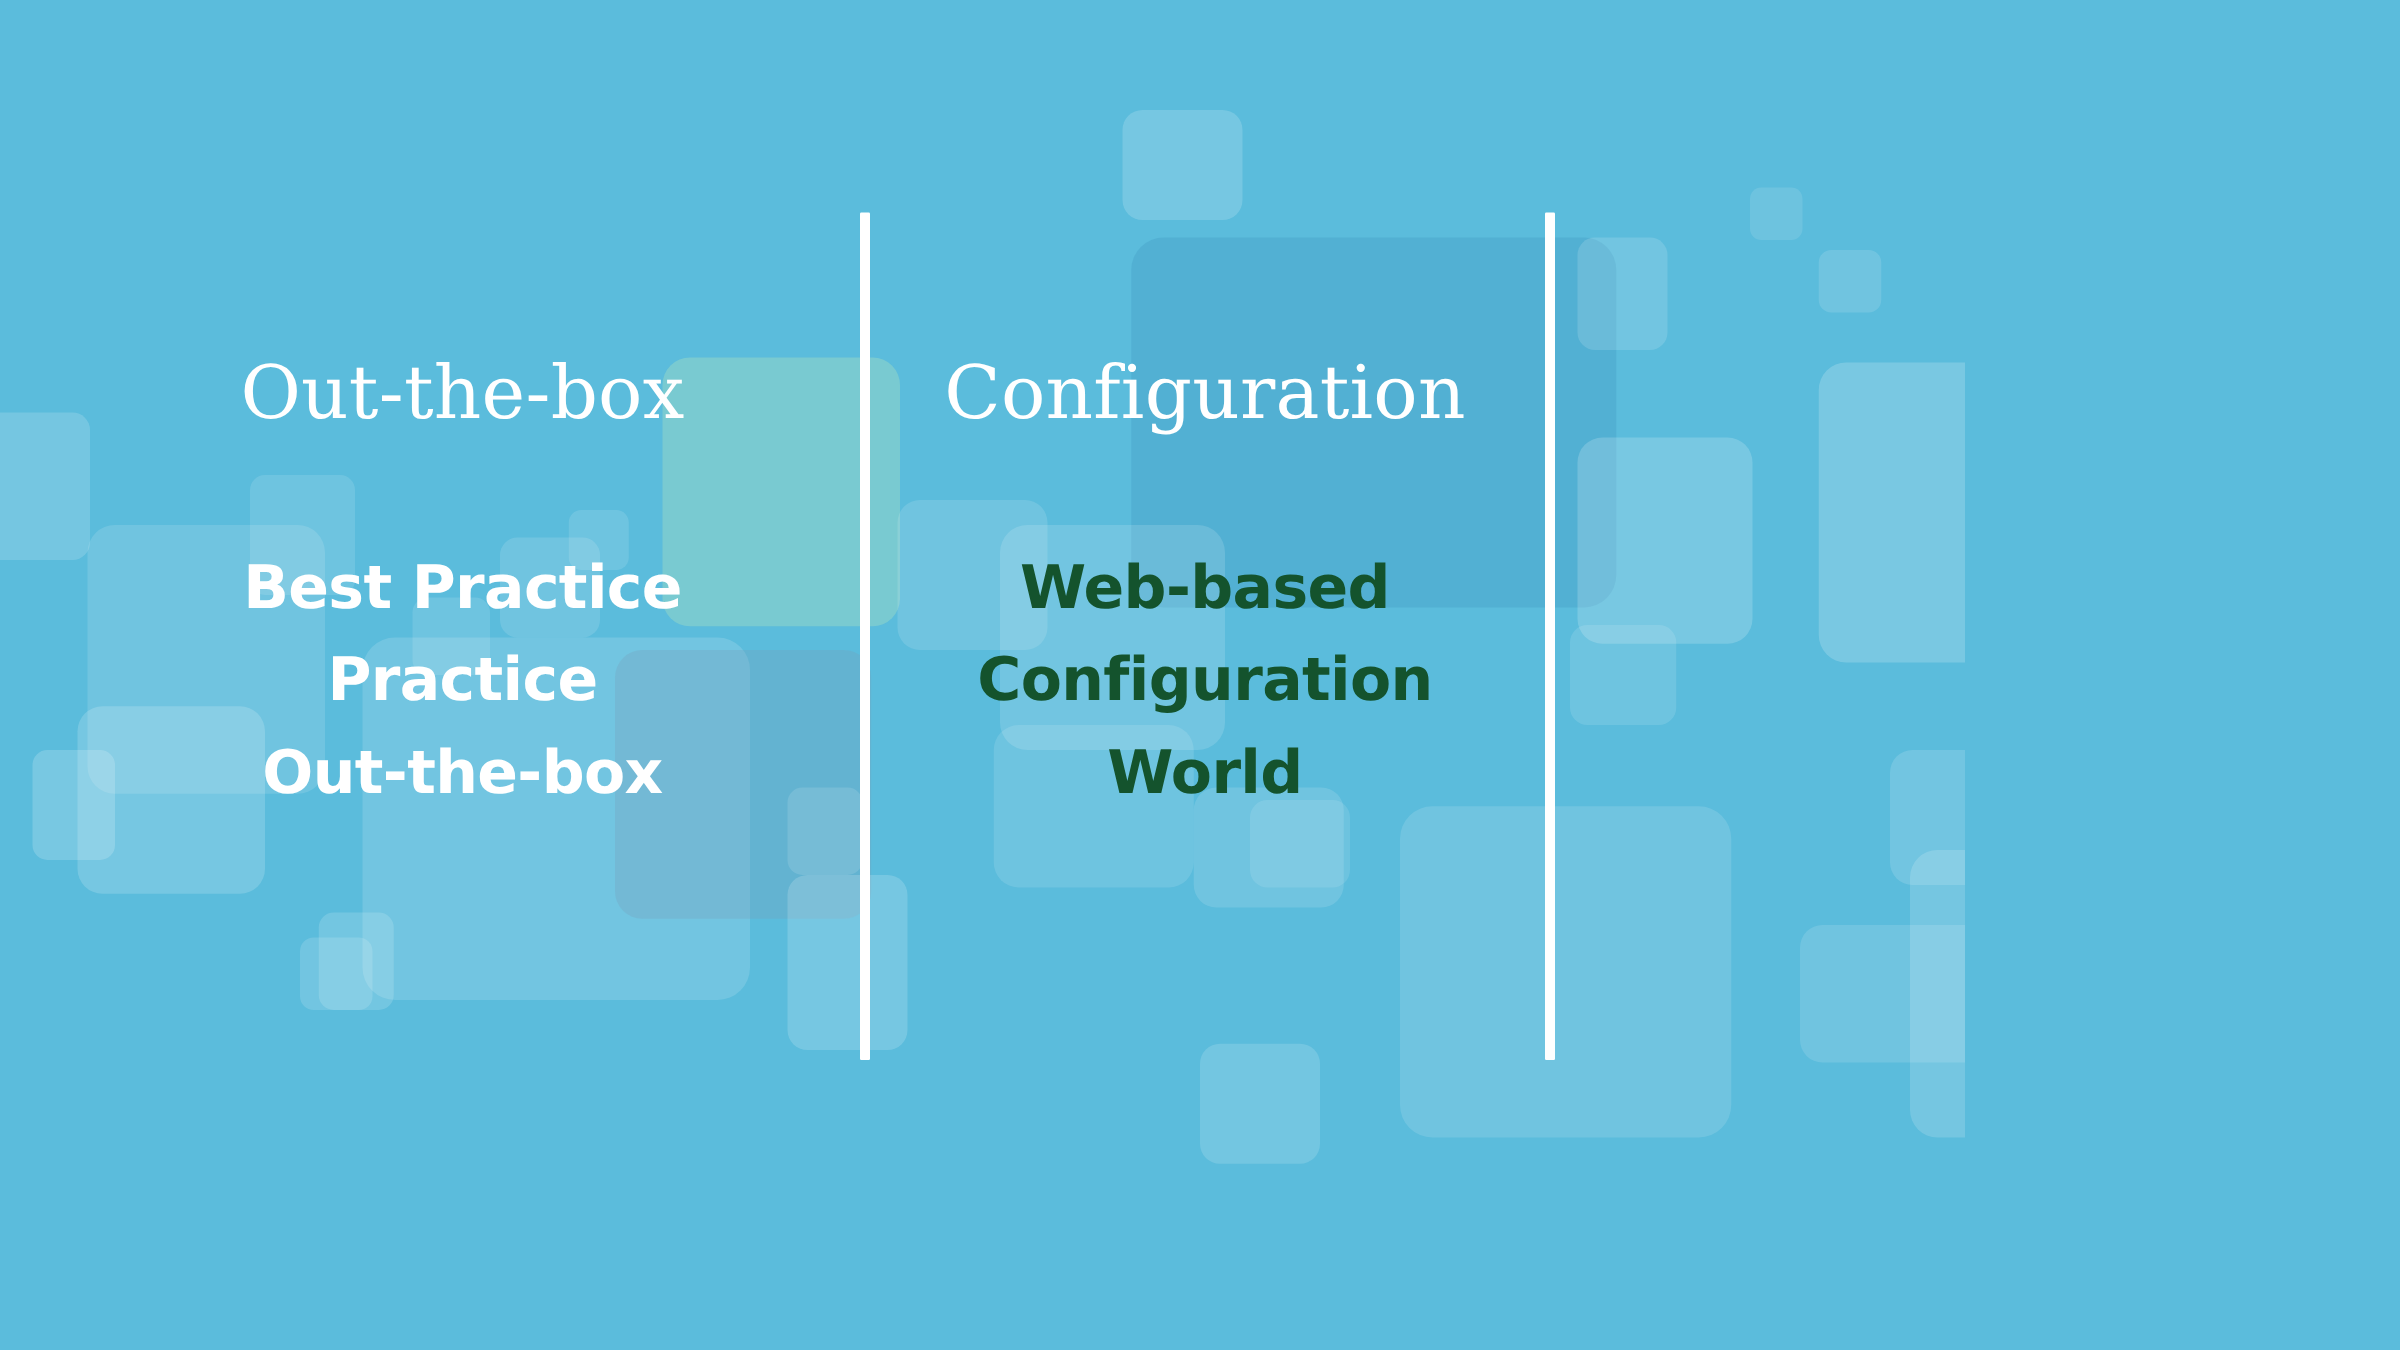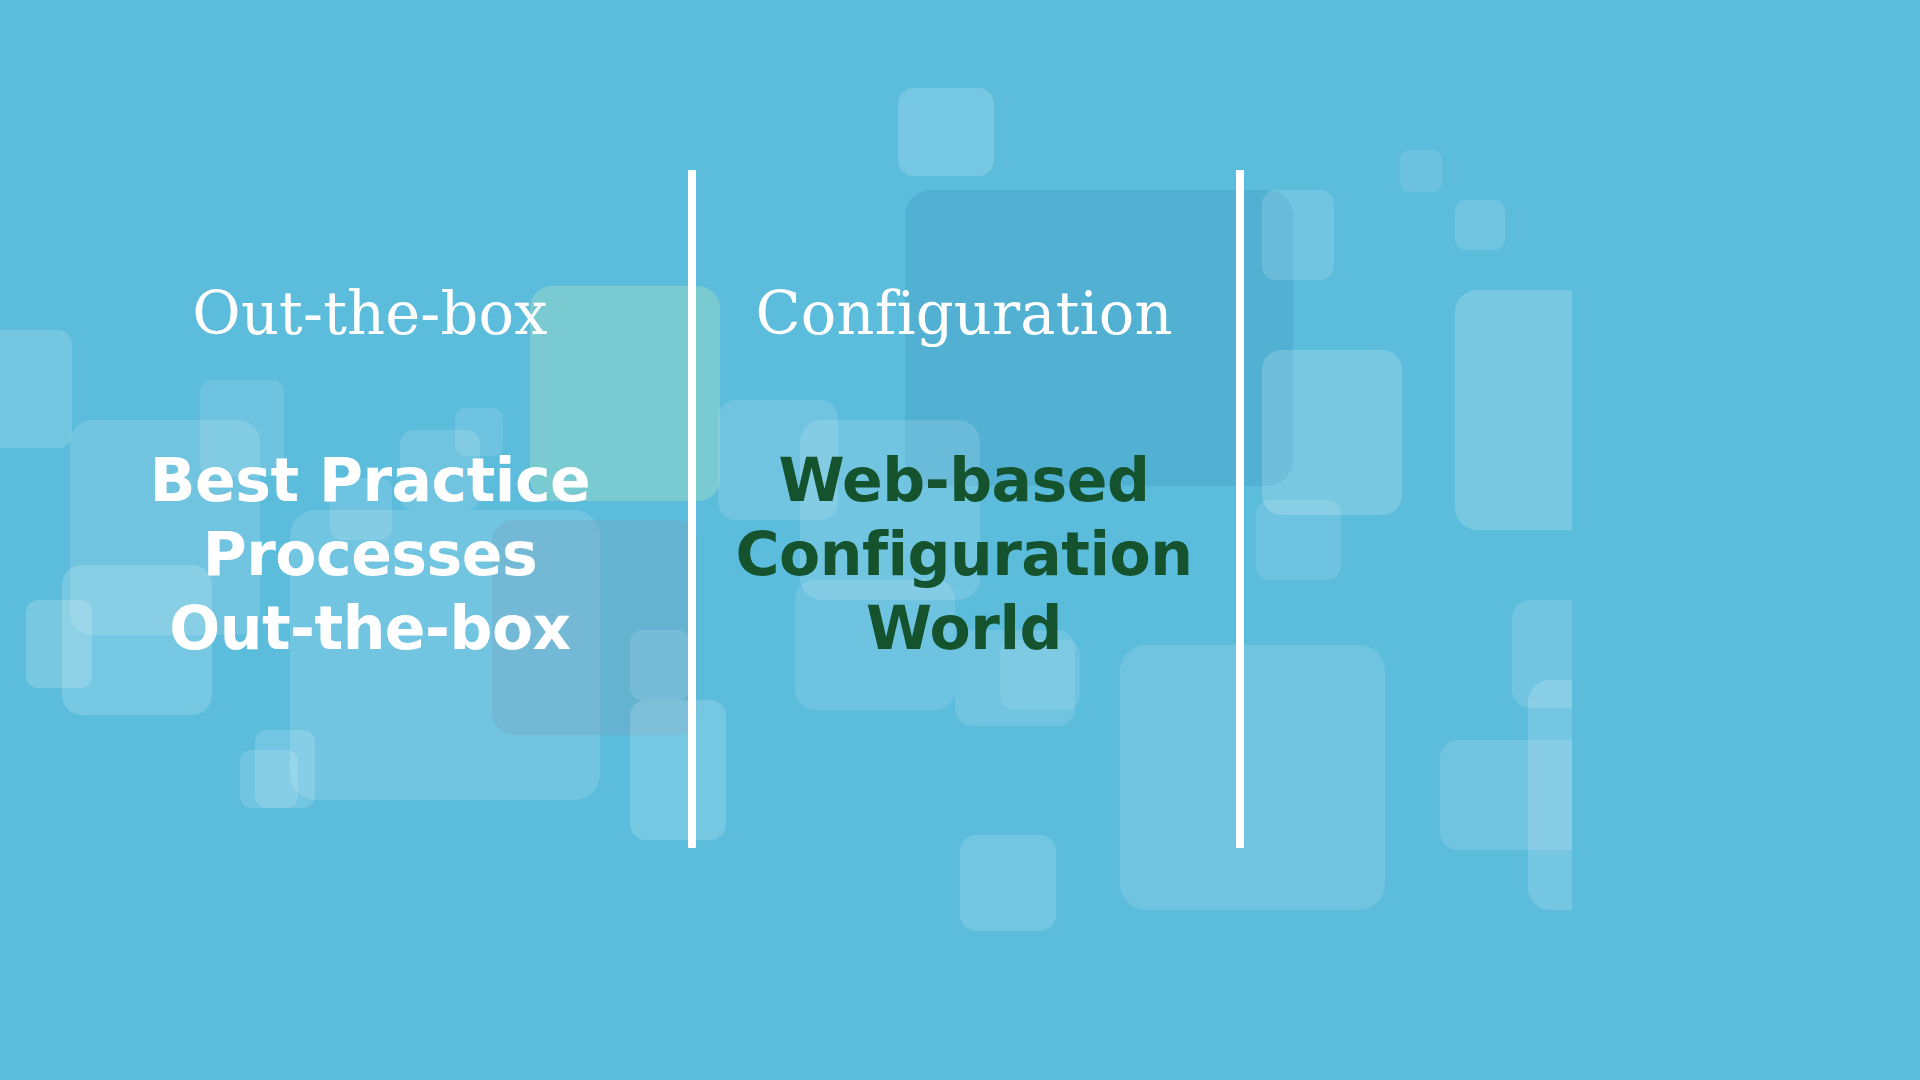--- a/index.html
+++ b/index.html
@@ -66,25 +66,25 @@
     font-weight: 400;
     font-size: 59px;
     line-height: 1.1;
     letter-spacing: 0.2px;
     color: #ffffff;
     margin: 0;
     white-space: nowrap;
   }
 
   .col-body {
-    margin: 16px;
+    margin: 6px;
     padding-top: 80px;
     font-family: "DejaVu Sans", sans-serif;
     font-weight: bold;
-    font-size: 60px;
+    font-size: 48px;
     line-height: 74px;
     letter-spacing: -0.5px;
     color: #ffffff;
   }
   .col-body .line { display: block; }
 </style>
 </head>
 <body>
 
 <div id="stage" style="background: rgb(91, 188, 220);">
@@ -131,21 +131,21 @@
 
   <div class="divider" id="divider-1" style="background: rgb(255, 255, 255);"></div>
   <div class="divider" id="divider-2" style="background: rgb(255, 255, 255);"></div>
 
   <div id="columns">
 
     <div class="column" id="column-1">
       <h2 class="col-heading" style="color: rgb(255, 255, 255);">Out-the-box</h2>
       <p class="col-body" style="color: rgb(255, 255, 255);">
         <span class="line">Best Practice</span>
-        <span class="line">Processes</span>
+        <span class="line">Practice</span>
         <span class="line">Out-the-box</span>
       </p>
     </div>
 
     <div class="column" id="column-2">
       <h2 class="col-heading" style="color: rgb(255, 255, 255);">Configuration</h2>
       <p class="col-body" style="color: #14532d;">
         <span class="line">Web-based</span>
         <span class="line">Configuration</span>
         <span class="line">World</span>

